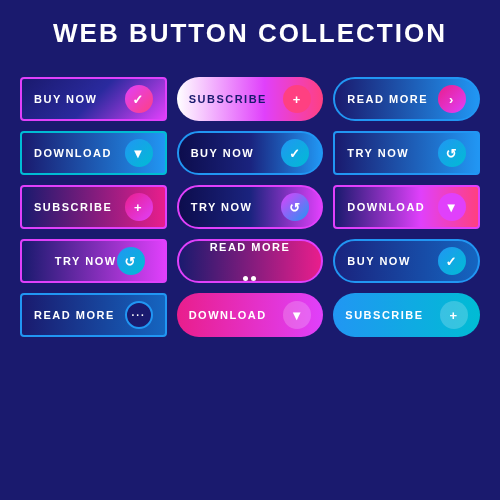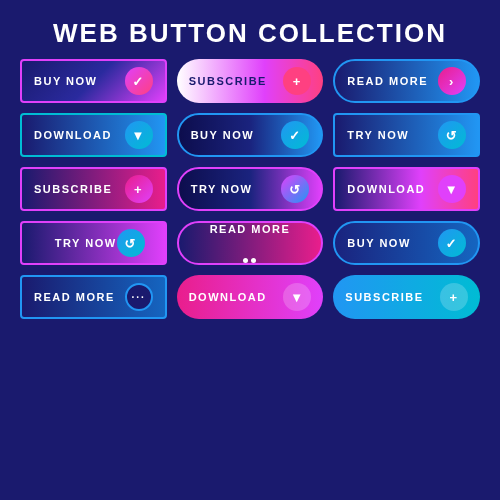--- a/index.html
+++ b/index.html
@@ -15,21 +15,21 @@
       align-items: center;
       padding: 18px 20px 10px;
     }
 
     .page-title {
       color: #ffffff;
       font-size: 26px;
       font-weight: 900;
       letter-spacing: 2px;
       text-transform: uppercase;
-      margin-bottom: 10px;
+      margin-bottom: 28px;
       text-align: center;
     }
 
     .grid {
       display: grid;
       grid-template-columns: repeat(3, 1fr);
       gap: 10px;
       width: 100%;
     }
 

